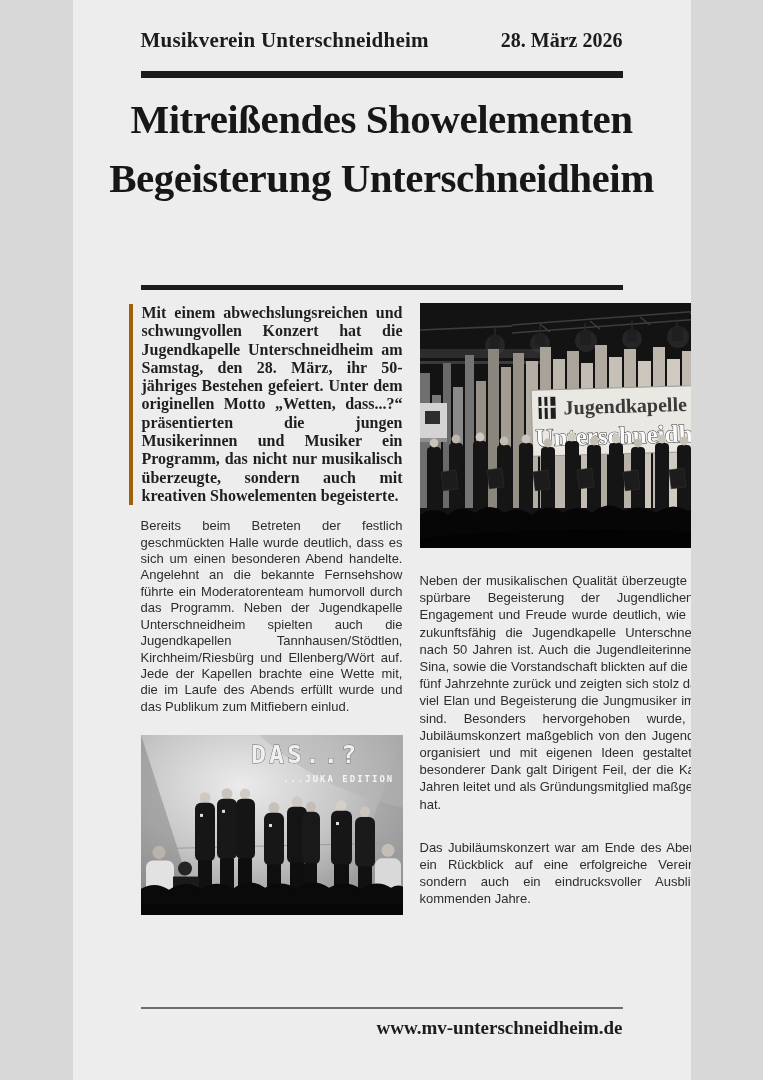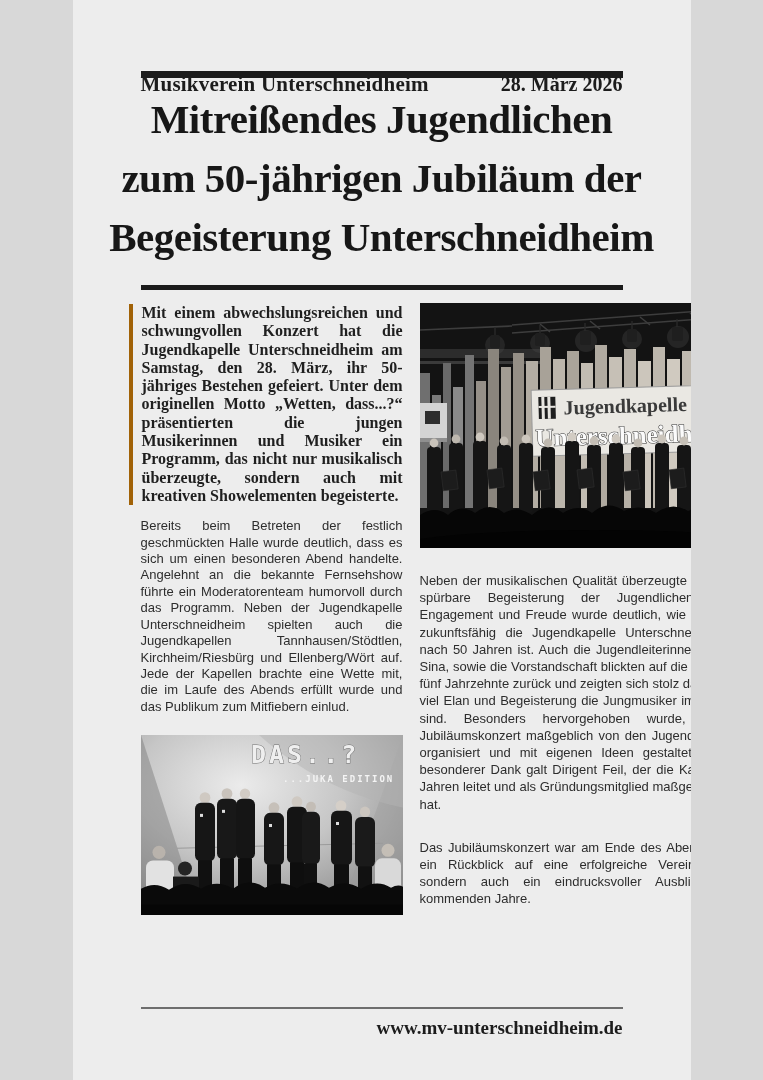--- a/index.html
+++ b/index.html
@@ -2,21 +2,21 @@
 <html lang="de"><head>
 <meta charset="utf-8">
 <style>
   html,body{margin:0;padding:0;}
   body{background:#d8d8d8;font-family:"Liberation Sans",sans-serif;}
   .page{position:relative;width:618px;height:1080px;margin:0 auto;background:#EDEDED;overflow:hidden;}
 
   
   .masthead{position:absolute;left:68px;right:68px;top:28px;display:flex;justify-content:space-between;align-items:baseline;}
   .masthead .pub{font:700 21px/1.2 "Liberation Serif",serif;color:#1c1c1c;letter-spacing:.2px;}
-  .masthead .date{font:700 20px/1.2 "Liberation Serif",serif;color:#1c1c1c;margin-top:44px;}
+  .masthead .date{font:700 20px/1.2 "Liberation Serif",serif;color:#1c1c1c;}
   .rule{position:absolute;left:68px;right:68px;background:#1b1b1b;}
   .rule-top{top:71px;height:7px;}
   .rule-mid{top:285px;height:5px;}
 
   
   .headline{position:absolute;left:36px;right:36px;top:90px;text-align:center;
     font:700 41px/59px "Liberation Serif",serif;color:#171717;letter-spacing:-.5px;}
   .headline div{white-space:nowrap;}
 
   
@@ -45,22 +45,21 @@
 
 <div class="page">
 
   <div class="masthead">
     <span class="pub">Musikverein Unterschneidheim</span>
     <span class="date">28. März 2026</span>
   </div>
   <div class="rule rule-top"></div>
 
   <h1 class="headline" style="margin:0;font-weight:700;">
-    <div>Mitreißendes Jugendlichen</div>
-    <div>zum 50-jährigen Jubiläum der</div>
+    <div>Mitreißendes Showelementen</div>
     <div>Begeisterung Unterschneidheim</div>
   </h1>
   <div class="rule rule-mid"></div>
 
   <div class="col-left">
     <p class="lead">Mit einem abwechslungsreichen und schwungvollen Konzert hat die Jugendkapelle Unterschneidheim am Samstag, den 28. März, ihr 50-jähriges Bestehen gefeiert. Unter dem originellen Motto „Wetten, dass...?“ präsentierten die jungen Musikerinnen und Musiker ein Programm, das nicht nur musikalisch überzeugte, sondern auch mit kreativen Showelementen begeisterte.</p>
     <p class="body-sans">Bereits beim Betreten der festlich geschmückten Halle wurde deutlich, dass es sich um einen besonderen Abend handelte. Angelehnt an die bekannte Fernsehshow führte ein Moderatorenteam humorvoll durch das Programm. Neben der Jugendkapelle Unterschneidheim spielten auch die Jugendkapellen Tannhausen/Stödtlen, Kirchheim/Riesbürg und Ellenberg/Wört auf. Jede der Kapellen brachte eine Wette mit, die im Laufe des Abends erfüllt wurde und das Publikum zum Mitfiebern einlud.</p>
 
     <svg class="photo photo-left" viewBox="0 0 262 178" preserveAspectRatio="none" role="img">
       <defs>

